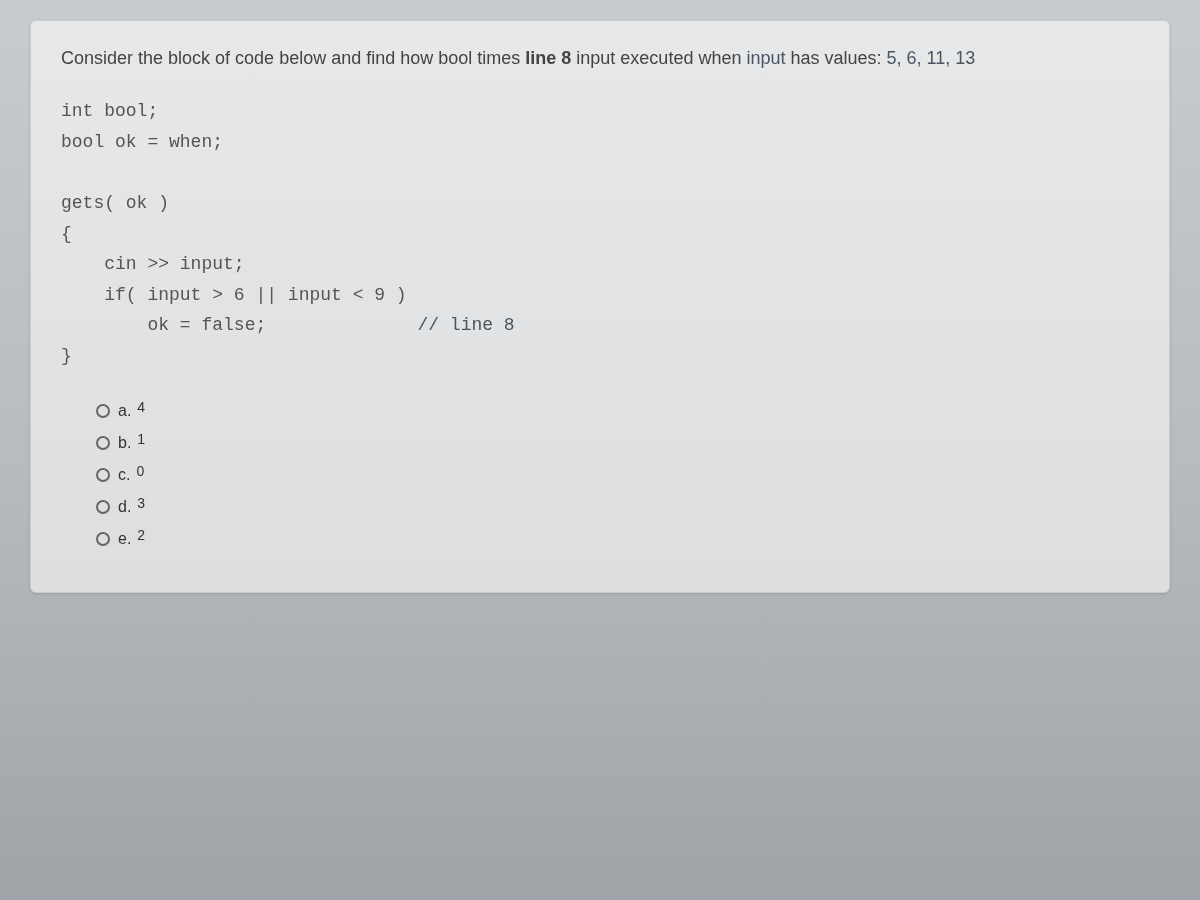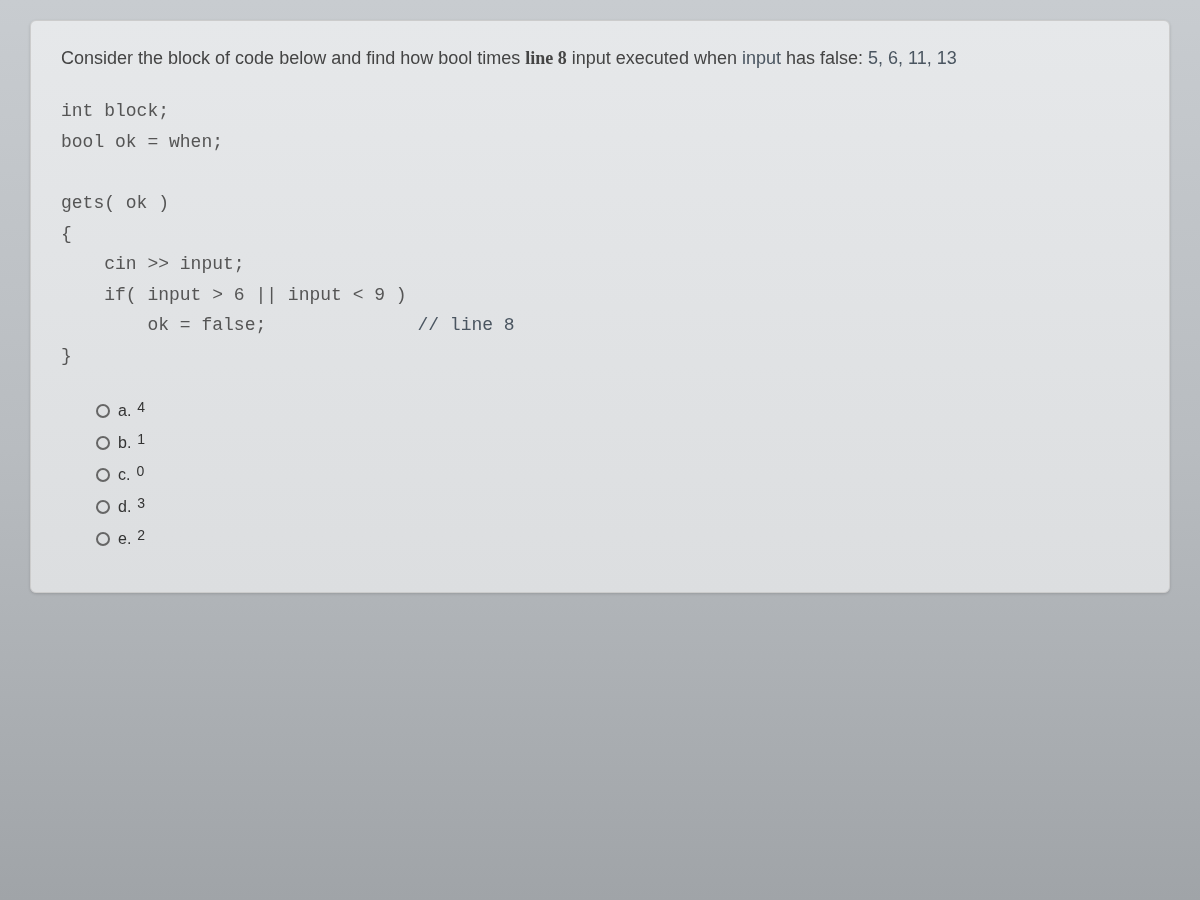--- a/index.html
+++ b/index.html
@@ -23,21 +23,20 @@
       border: 1px solid #ccc;
     }
     .question-text {
       color: #444;
       font-size: 18px;
       margin-bottom: 25px;
       line-height: 1.4;
     }
     .question-text .bold {
       font-weight: bold;
-      font-family: Liberation Serif, serif;
     }
     .question-text .code-inline {
       font-family: Liberation Sans, sans-serif;
       color: #4a5560;
     }
     .code-block {
       font-family: 'Courier New', monospace;
       font-size: 18px;
       color: #555;
       line-height: 1.7;
@@ -78,24 +77,24 @@
       position: relative;
       top: -4px;
       margin-left: -2px;
     }
   </style>
 </head>
 <body>
 
 <div class="question-card">
   <div class="question-text">
-    <span>Consider the block of code below and find how bool times </span><span class="bold">line 8</span><span> input executed when </span><span class="code-inline">input</span><span> has false: </span><span class="code-inline">5,  6,  11,  13</span>
+    <span>Consider the block of code below and find how bool times </span><span class="bold">line 8</span><span> input executed when </span><span class="code-inline">input</span><span> has values: </span><span class="code-inline">5,  6,  11,  13</span>
   </div>
 
-  <div class="code-block"><span>int block;</span>
+  <div class="code-block"><span>int bool;</span>
 <span>bool ok = when;</span>
 
 <span>gets( ok )</span>
 <span>{</span>
 <span>    cin &gt;&gt; input;</span>
 <span>    if( input &gt; 6 || input &lt; 9 )</span>
 <span>        ok = false;</span><span class="comment">              // line 8</span>
 <span>}</span></div>
 
   <div class="answers">

